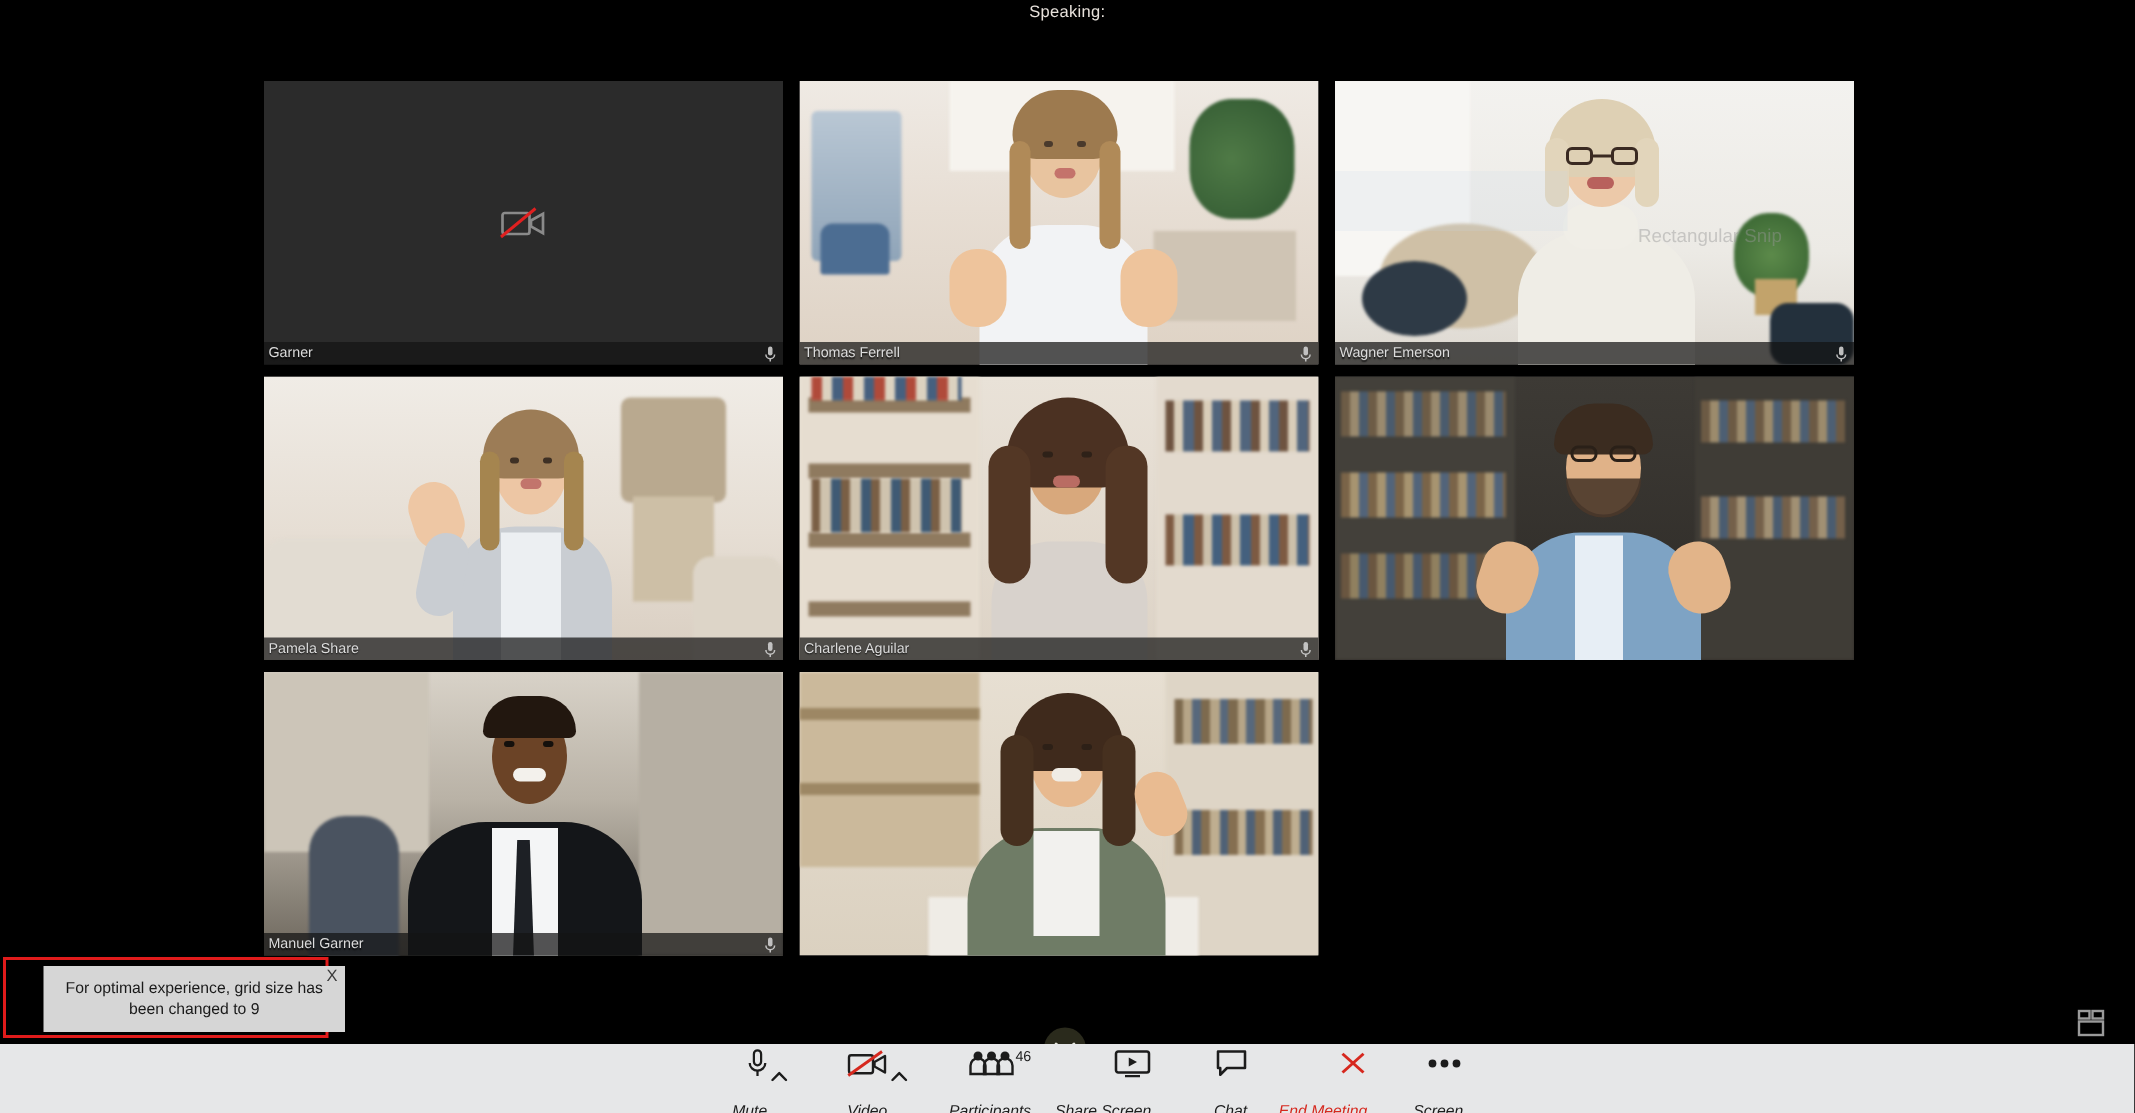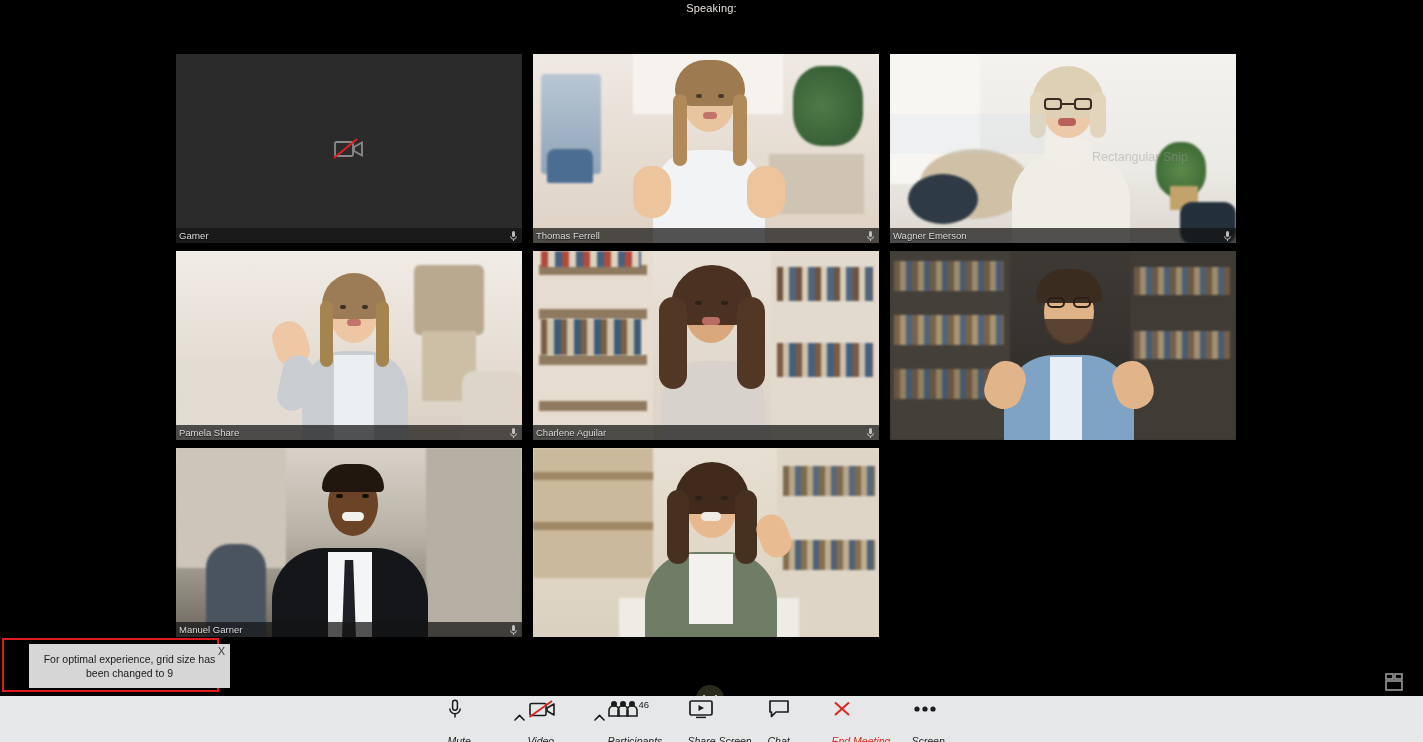--- a/index.html
+++ b/index.html
@@ -100,21 +100,21 @@
   .toolbar {
     position: absolute; left: 0; top: 696px; width: 1423px; height: 46px;
     background: #e6e7e8;
   }
   .tb-center {
     position: absolute; left: 0; top: 0; width: 1423px; height: 46px;
     display: flex; align-items: flex-start; justify-content: center; gap: 0px;
   }
   .tb-item {
     width: 64px; height: 46px; padding-top: 3px;
-    display: flex; flex-direction: column; align-items: flex-start; gap: 16px;
+    display: flex; flex-direction: column; align-items: flex-end; gap: 16px;
     cursor: pointer;
   }
   .tb-item .ic { height: 21px; display: flex; align-items: center; justify-content: center; }
   .tb-item .lbl { font-size: 10.5px; color: #1c1c1c; white-space: nowrap; font-style: italic; }
   .tb-item.wide { width: 80px; }
   .tb-item .lbl.red { color: #d6281e; }
 
   .caret {
     width: 16px; height: 46px; padding-top: 18px;
     display: flex; align-items: flex-start; justify-content: center; cursor: pointer;

